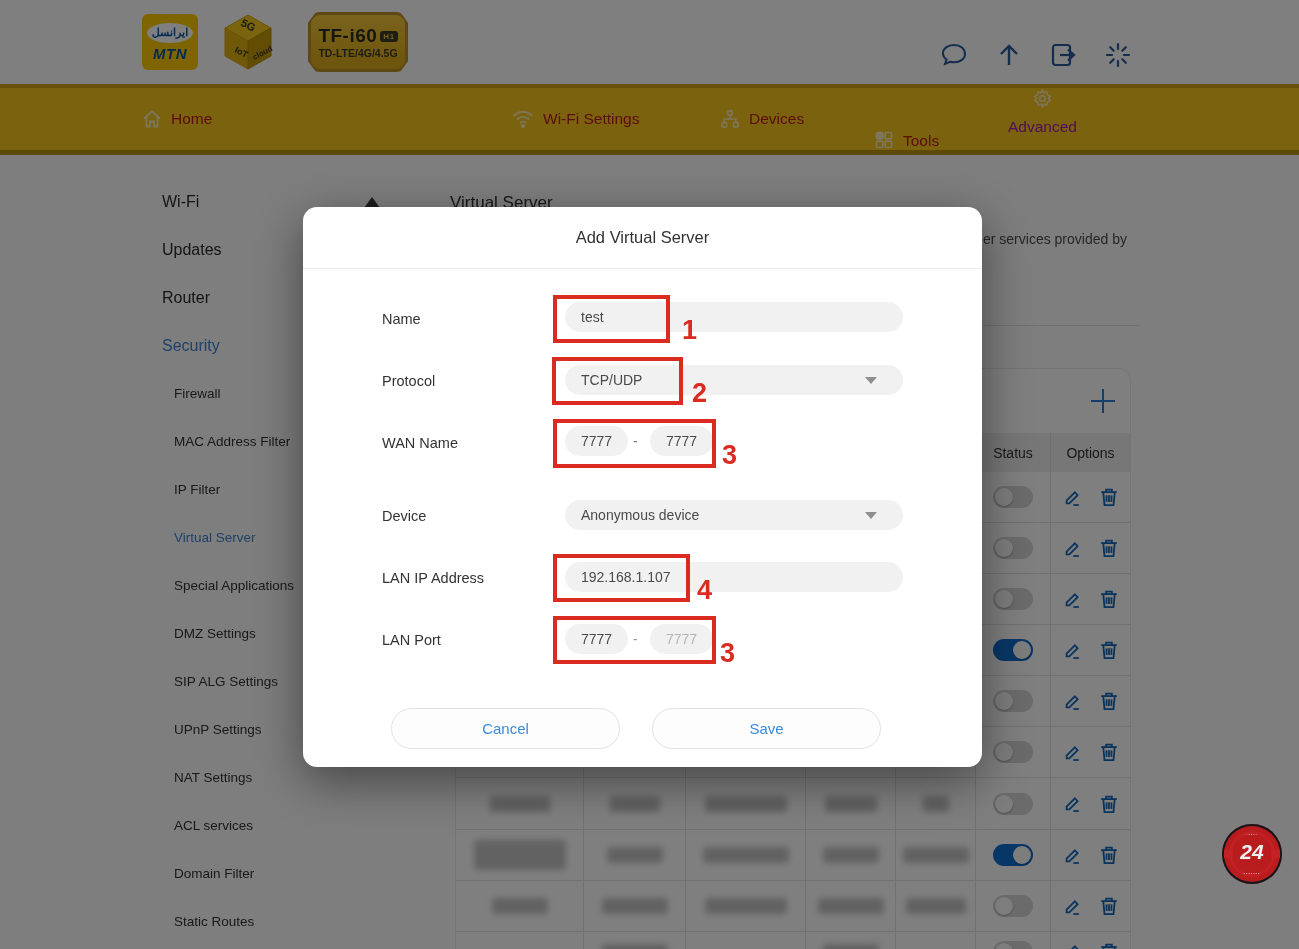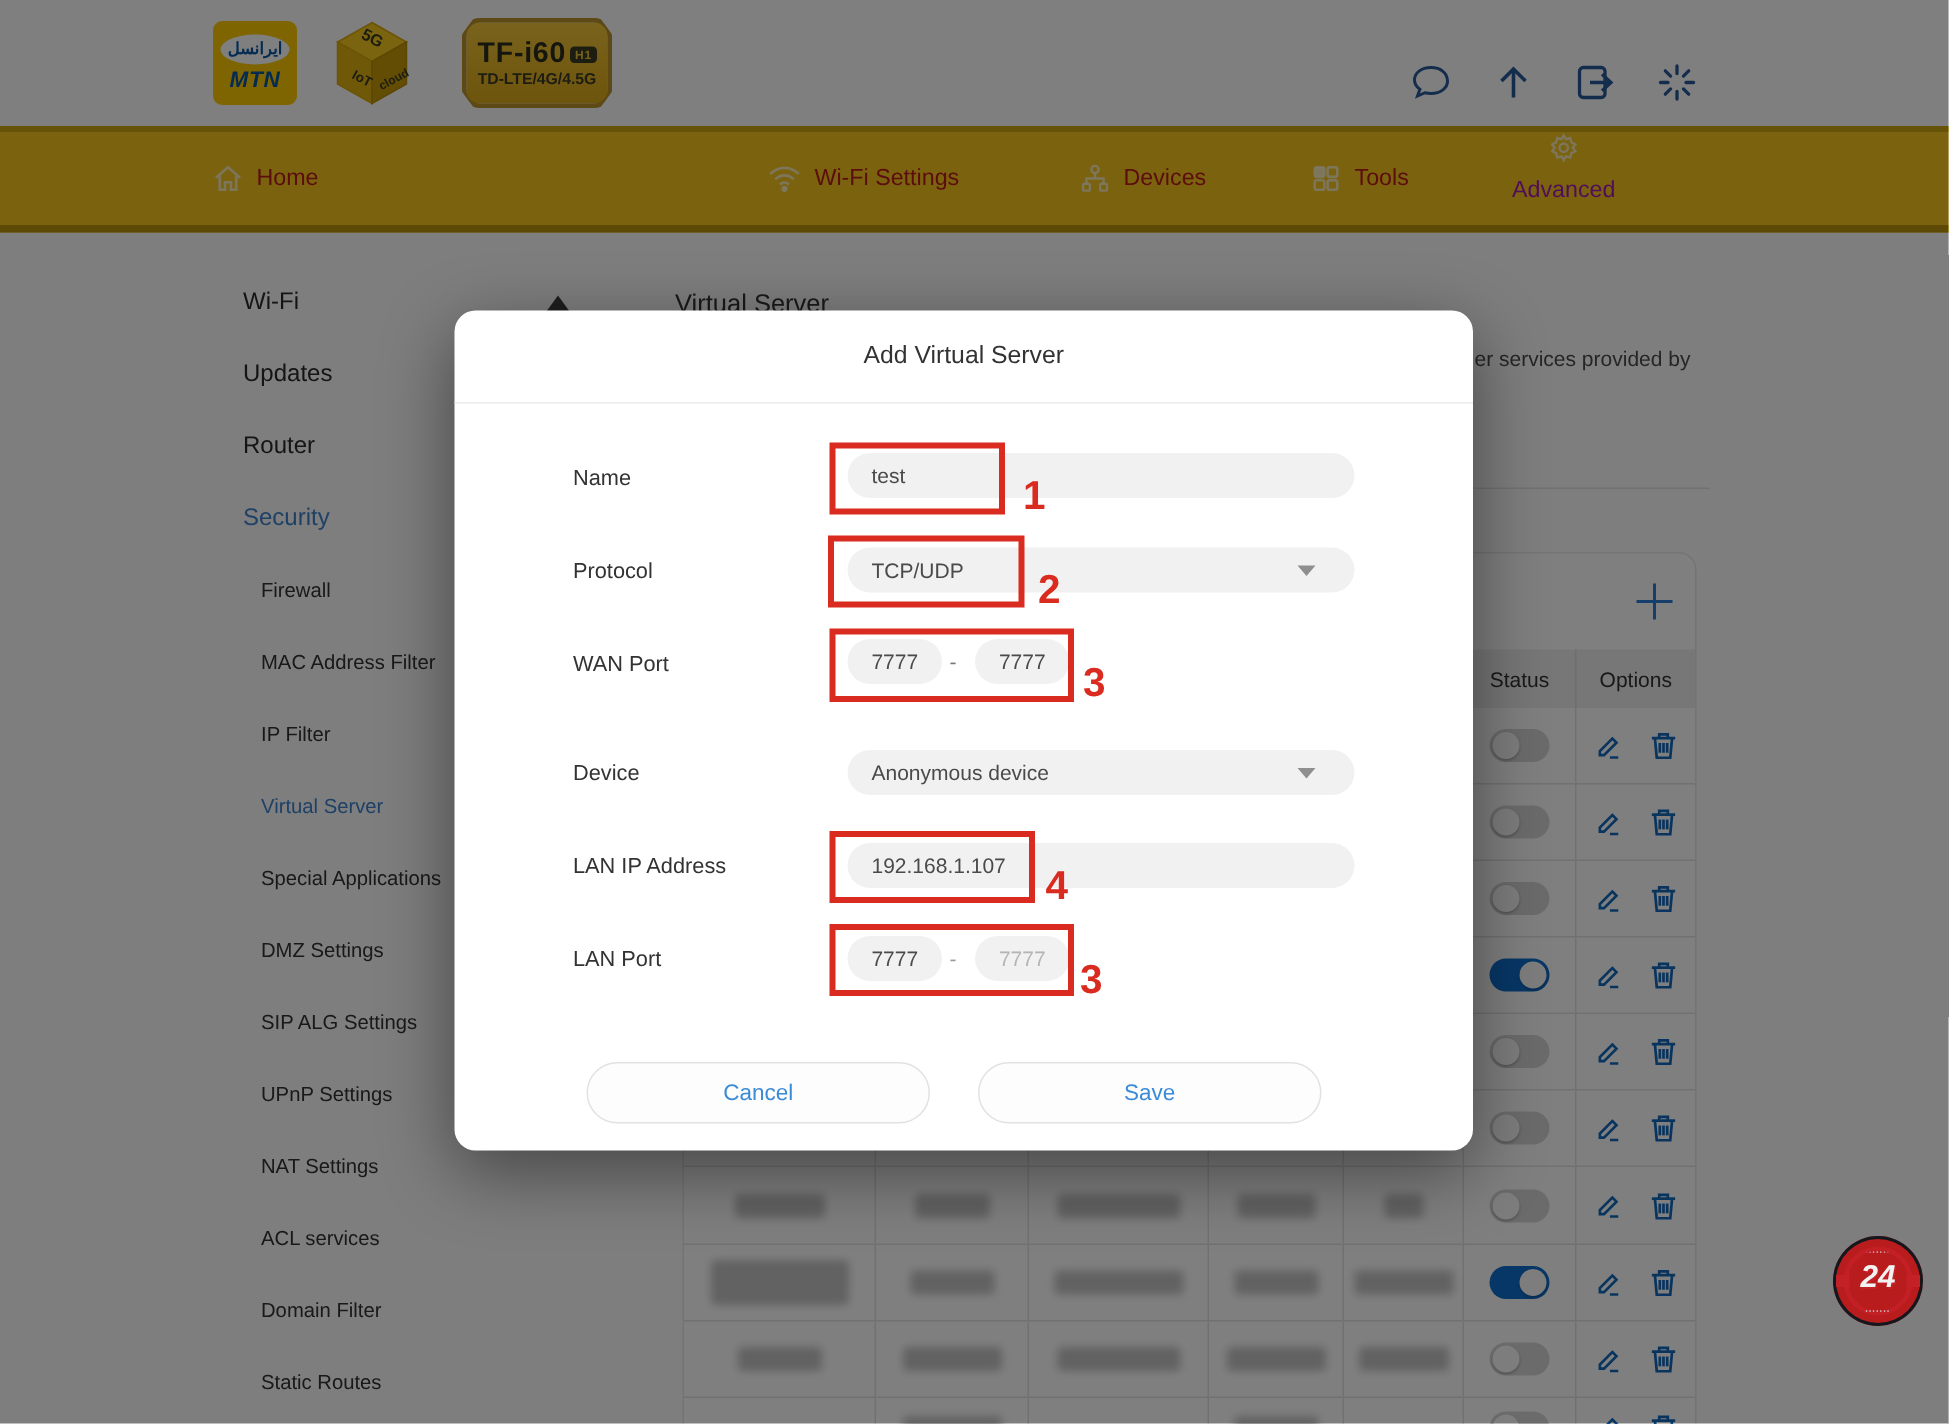--- a/index.html
+++ b/index.html
@@ -186,21 +186,21 @@
       <span class="nicon">
         <svg width="22" height="18" viewBox="0 0 22 18" fill="none" stroke="rgba(255,255,255,.85)" stroke-width="1.8">
             <path d="M1.5 6 C7 .5 15 .5 20.5 6"></path>
             <path d="M4.8 9.6 C8.5 6 13.5 6 17.2 9.6"></path>
             <path d="M8 13 C9.8 11.3 12.2 11.3 14 13"></path>
             <circle cx="11" cy="16" r="1.2" fill="rgba(255,255,255,.85)"></circle>
           </svg>
       </span>
       <span>Wi-Fi Settings</span>
     </div>
-    <div class="nav-item" style="left:874px;">
+    <div class="nav-item" style="left:874px;align-items:flex-end;">
       <span class="nicon">
         <svg width="20" height="20" viewBox="0 0 20 20" fill="none" stroke="rgba(255,255,255,.85)" stroke-width="1.7">
             <rect x="2.5" y="2.5" width="6.4" height="6.4" rx="1.4" fill="rgba(255,255,255,.85)"></rect>
             <rect x="11.1" y="2.5" width="6.4" height="6.4" rx="1.4"></rect>
             <rect x="2.5" y="11.1" width="6.4" height="6.4" rx="1.4"></rect>
             <rect x="11.1" y="11.1" width="6.4" height="6.4" rx="1.4"></rect>
           </svg>
       </span>
       <span>Tools</span>
     </div>
@@ -585,21 +585,21 @@
 
   <div class="fld-label" style="top:104px;">Name</div>
   <div class="pill" style="top:95px;">test</div>
 
   <div class="fld-label" style="top:166px;">Protocol</div>
   <div class="pill select" style="top:158px;">
     <span>TCP/UDP</span>
     <span class="sel-arrow"></span>
   </div>
 
-  <div class="fld-label" style="top:228px;">WAN Port</div>
+  <div class="fld-label" style="top:228px;">WAN Name</div>
   <div class="port-pill" style="left:262px; top:219px;">7777</div>
   <div class="port-dash" style="left:330px; top:226px;">-</div>
   <div class="port-pill" style="left:347px; top:219px;">7777</div>
 
   <div class="fld-label" style="top:301px;">Device</div>
   <div class="pill select" style="top:293px;">
     <span>Anonymous device</span>
     <span class="sel-arrow"></span>
   </div>
 

